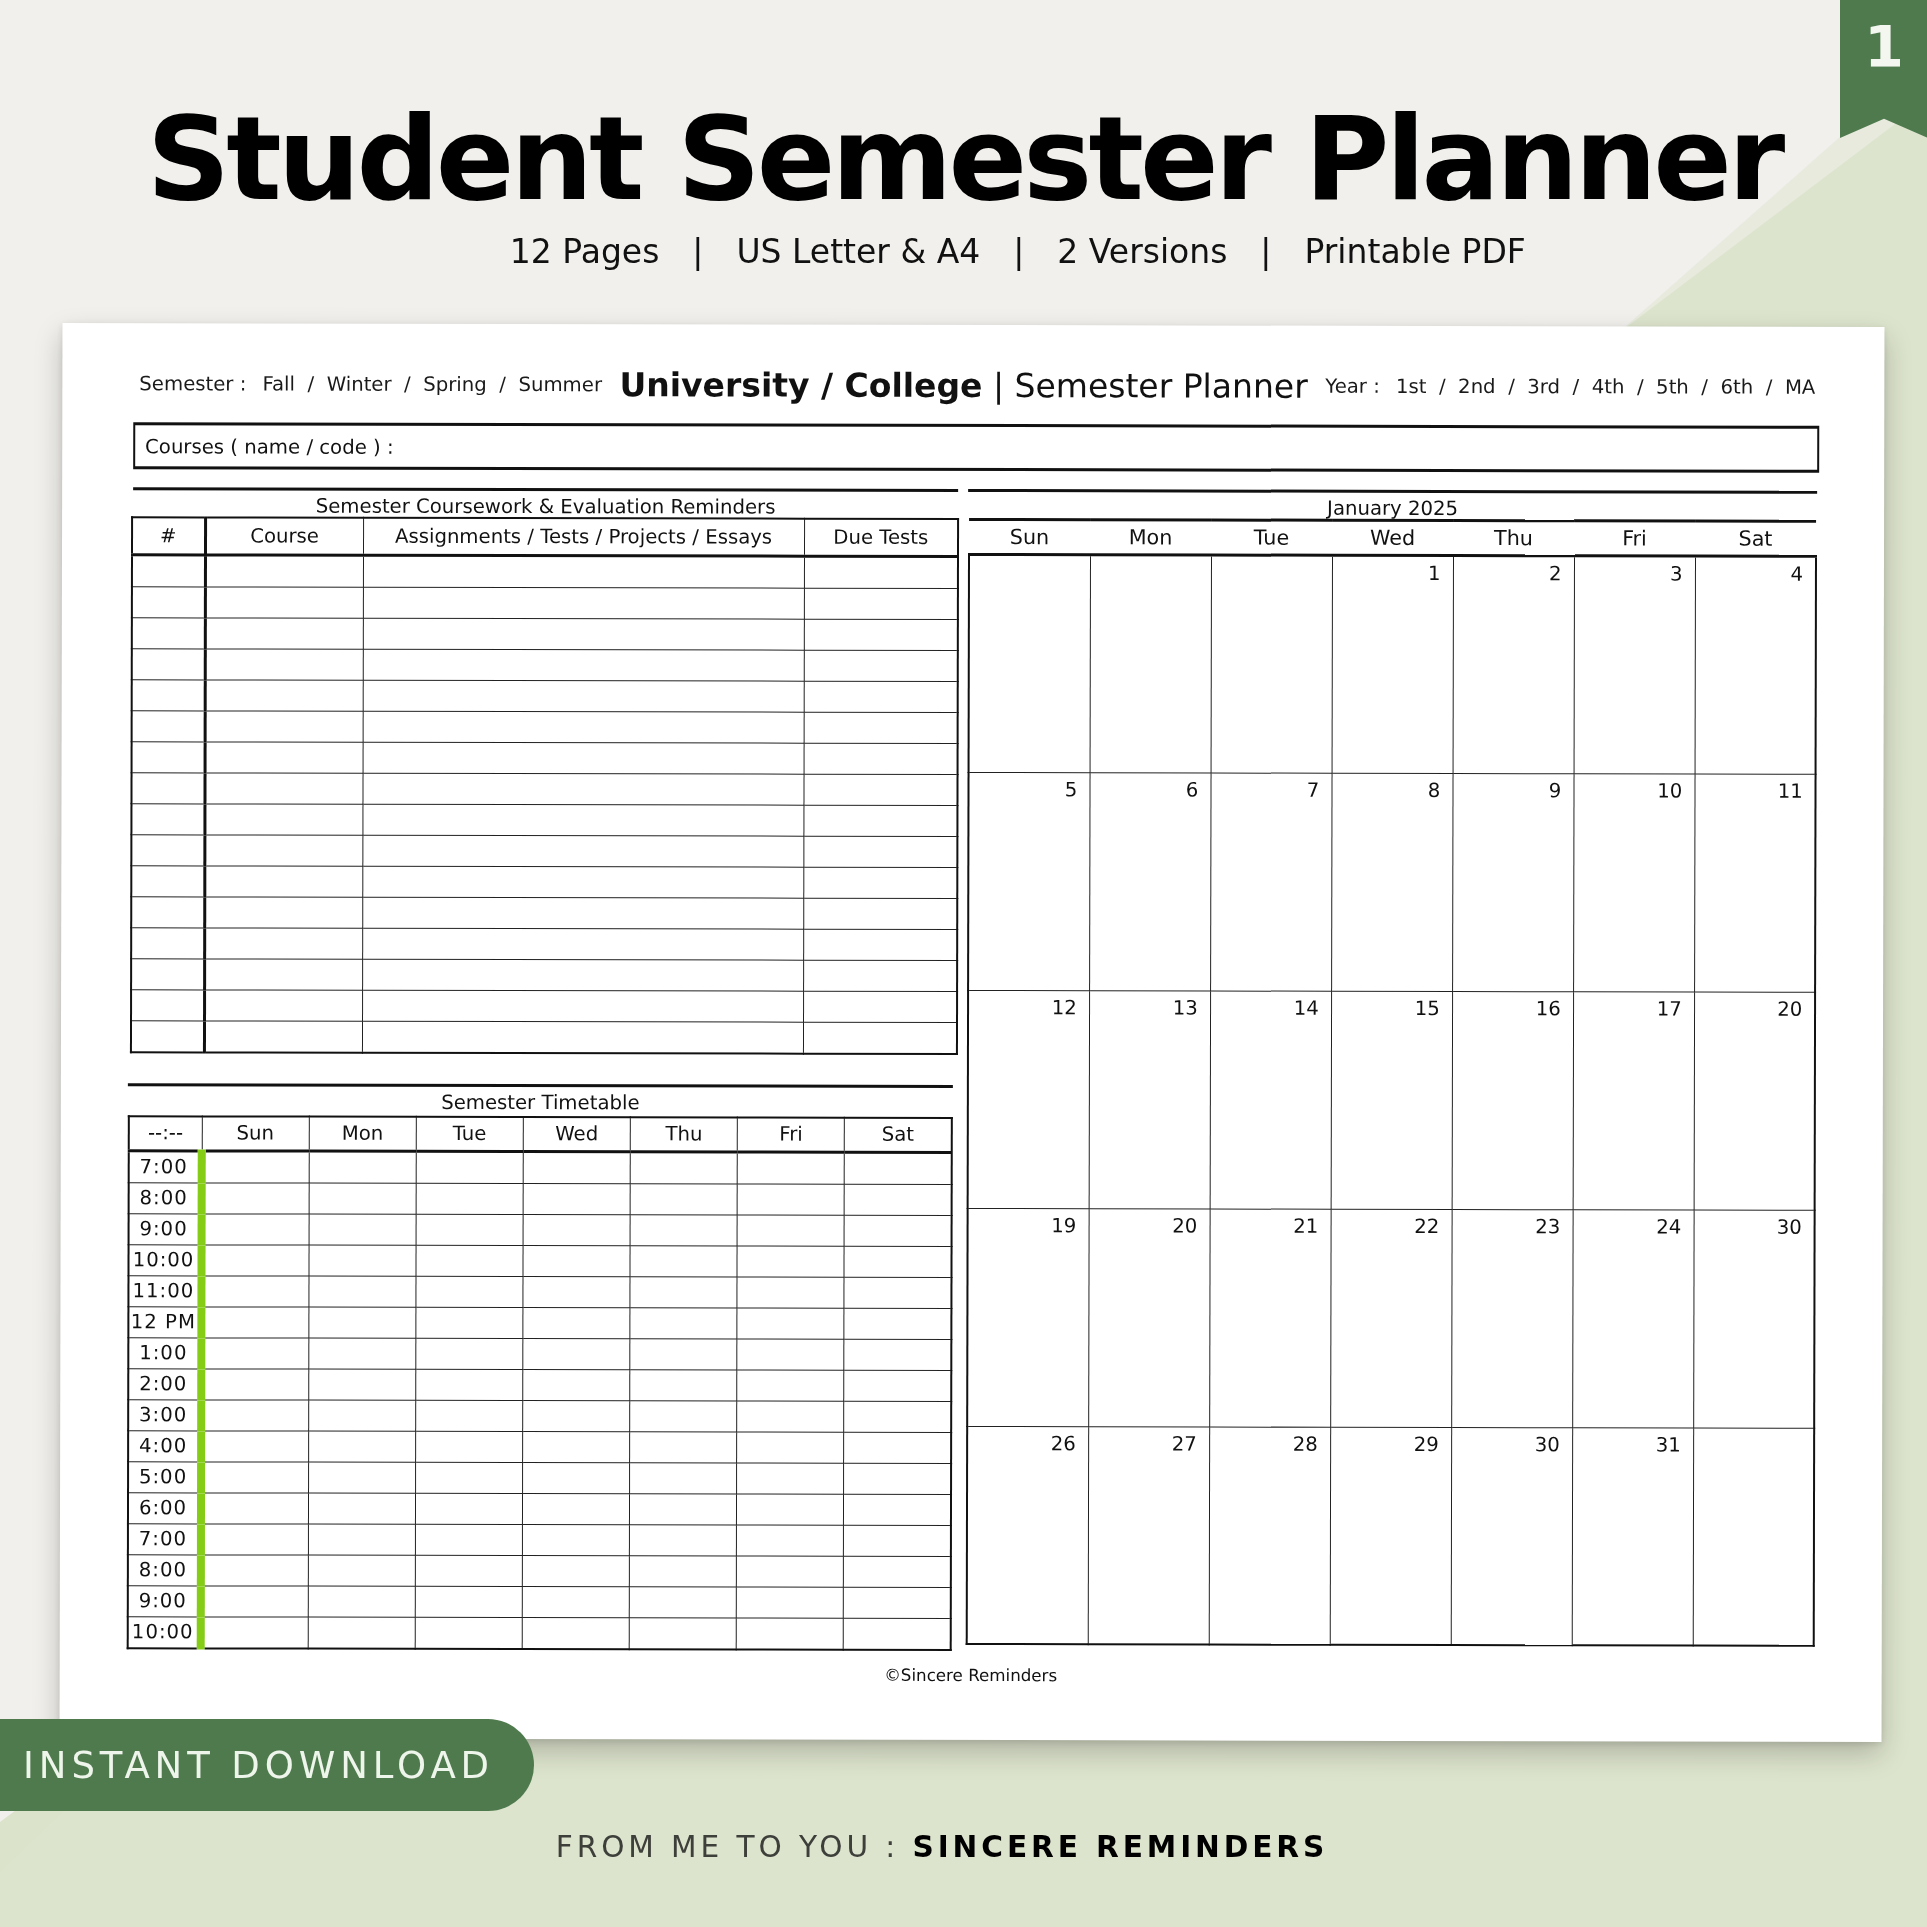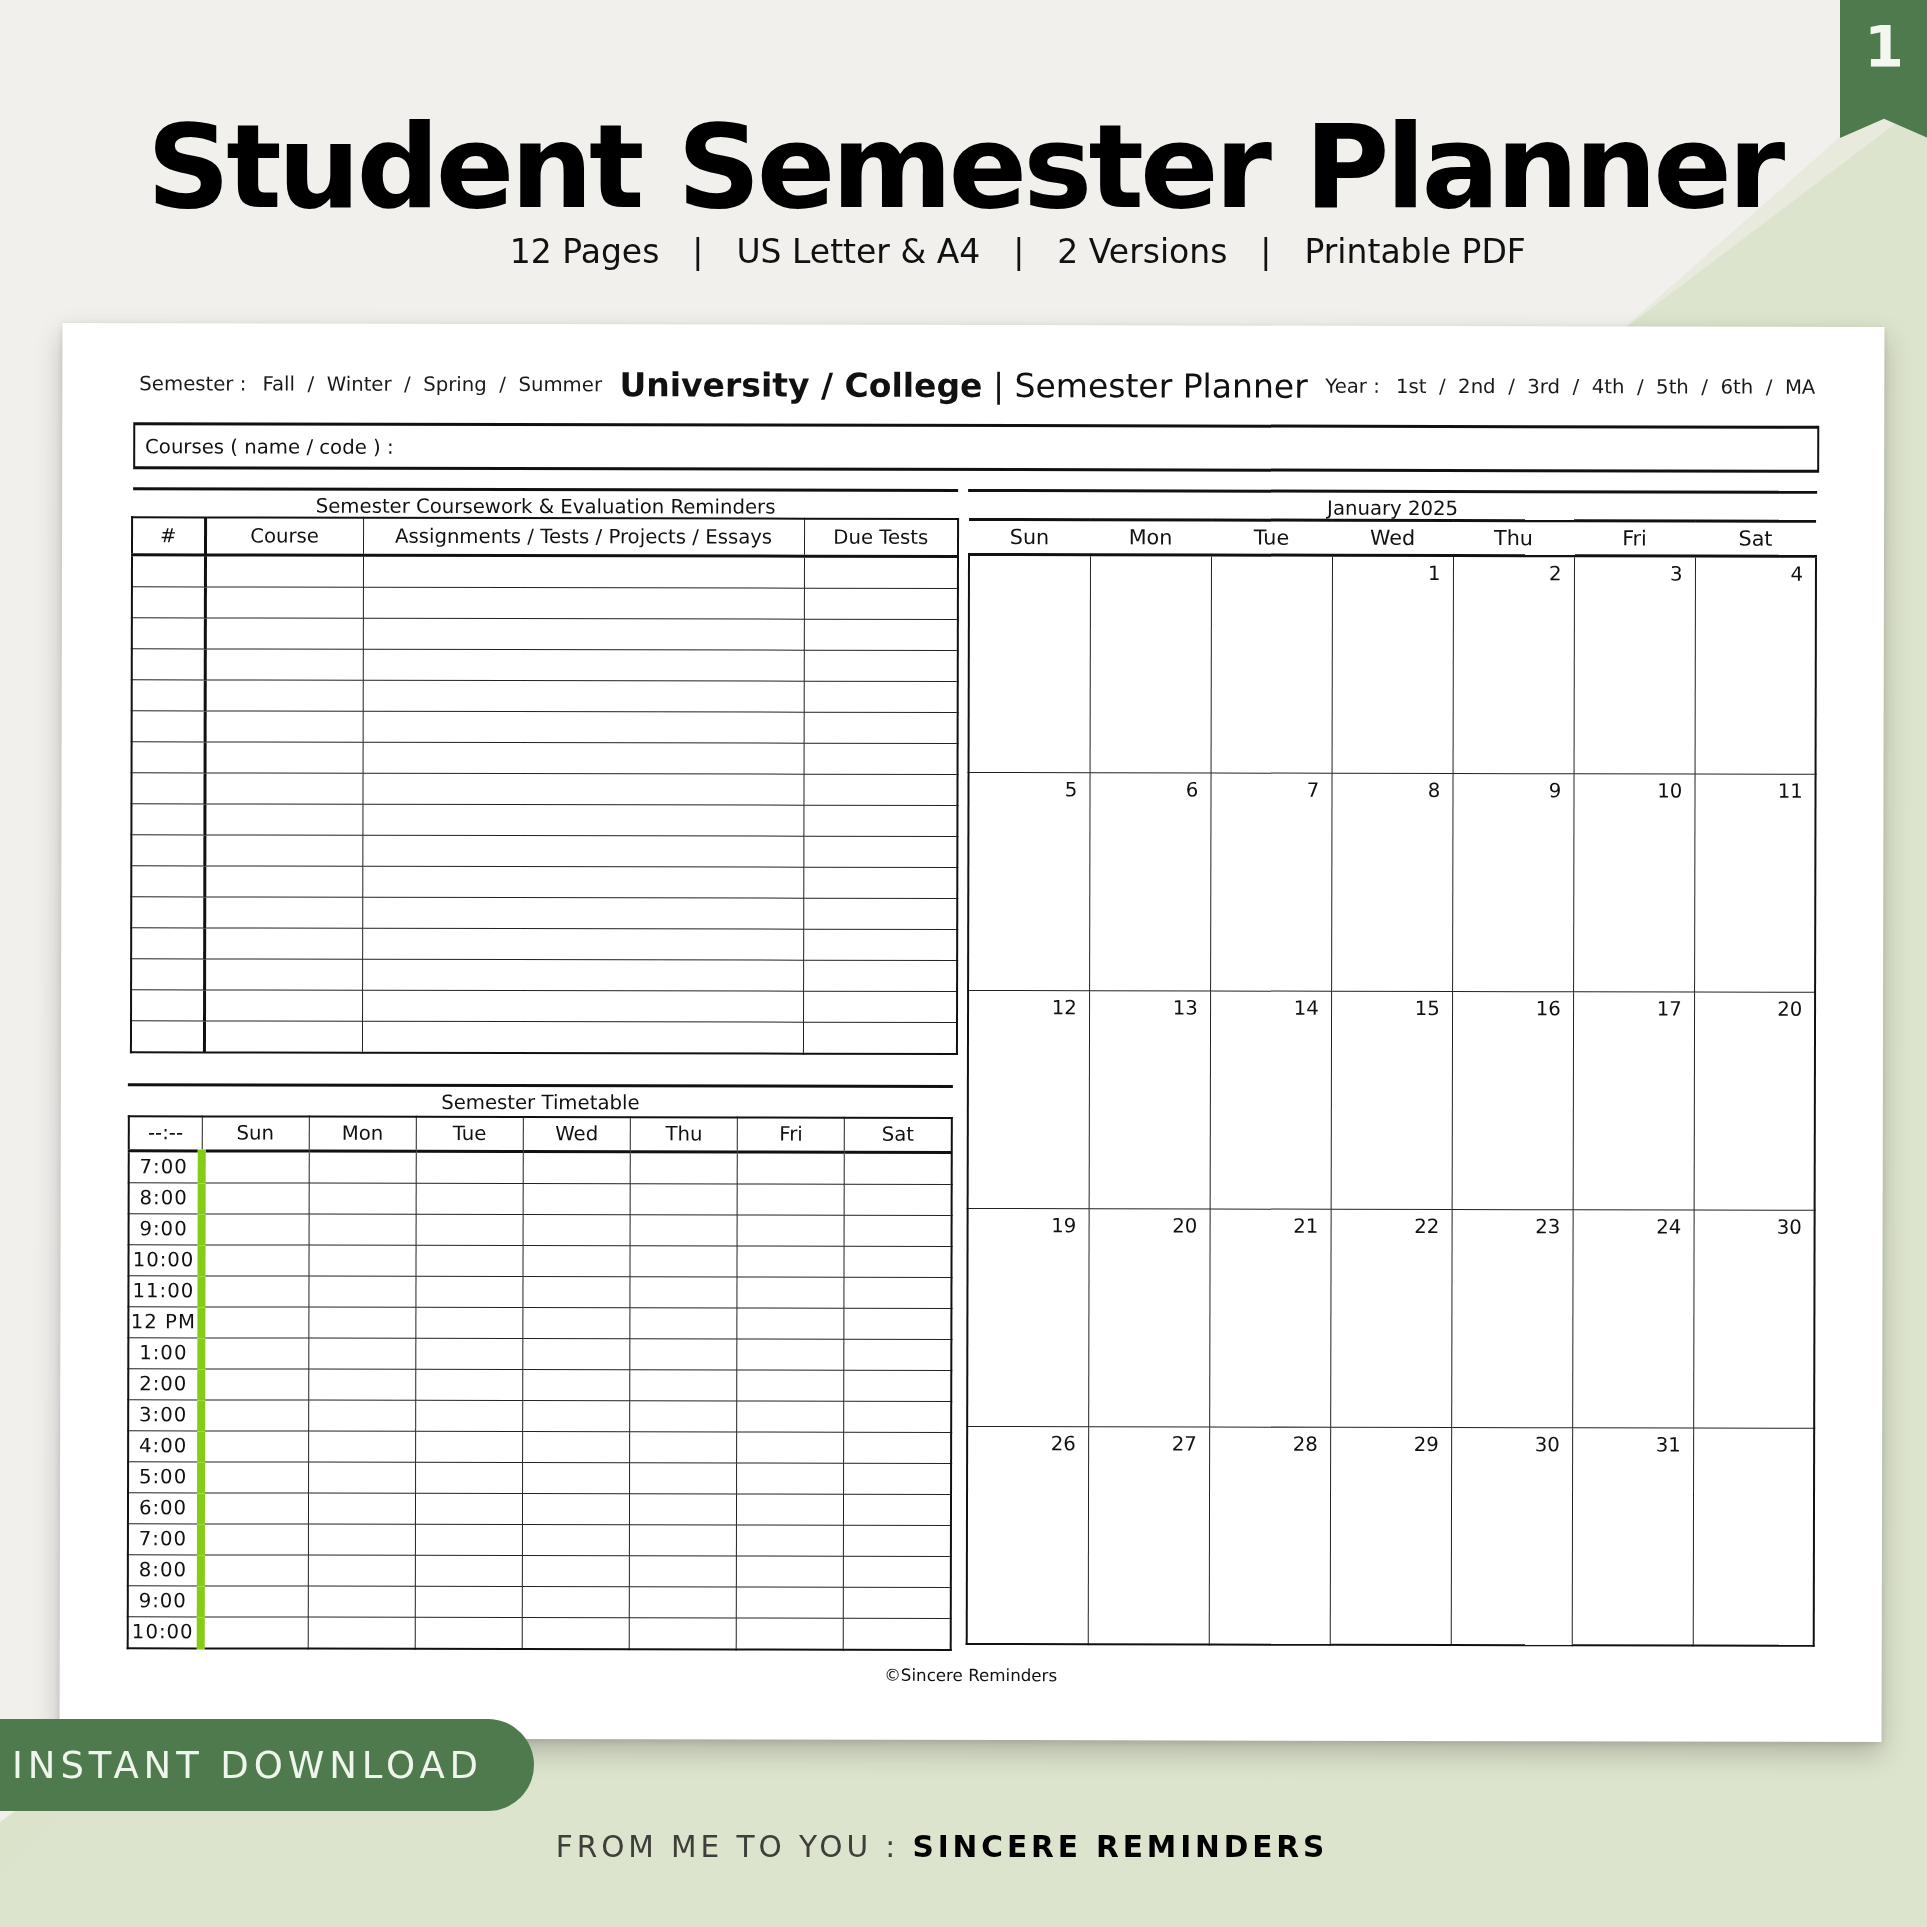--- a/index.html
+++ b/index.html
@@ -22,21 +22,21 @@
   }
   .ribbon {
     position: absolute; left: 1840px; top: 0; width: 88px; height: 138px;
     background: #4f7a4e;
     clip-path: polygon(0 0, 100% 0, 100% 100%, 50% 86%, 0 100%);
     color: #f4f6f0; display: flex; justify-content: center;
     font-family: "DejaVu Sans", sans-serif; font-weight: bold; font-size: 57px;
     padding-top: 13.8px; box-sizing: border-box;
   }
   .main-title {
-    position: absolute; left: 0; width: 1928px; top: 99px; text-align: center;
+    position: absolute; left: 0; width: 1928px; top: 91px; text-align: center;
     font-family: "DejaVu Sans", sans-serif; font-weight: bold; font-size: 116px;
     letter-spacing: -3.9px; color: #000;
   }
   .subtitle {
     position: absolute; left: 0; width: 1928px; top: 232px; text-align: center;
     font-family: "DejaVu Sans", sans-serif; font-size: 33px; color: #111;
     display: flex; justify-content: center; gap: 33px; padding-left: 29.6px; box-sizing: border-box; margin-left: 39px;
   }
   .subtitle .sep { color: #111; }
 
@@ -93,21 +93,21 @@
   .cal tbody { border: 2.5px solid #111; }
   .copyright {
     position: absolute; left: 0; width: 1822px; top: 1340px; text-align: center;
     font-size: 16.7px; font-family: "DejaVu Sans", sans-serif;
   }
 
   .instant {
     position: absolute; left: 0; top: 1719px; width: 534px; height: 92px;
     background: #4f7a4e; border-radius: 0 47px 47px 0;
     color: #eef5ea; font-size: 37px; letter-spacing: 4.9px;
-    display: flex; align-items: center; padding-left: 12px; box-sizing: border-box;
+    display: flex; align-items: center; padding-left: 23px; box-sizing: border-box;
     font-family: "DejaVu Sans", sans-serif;
   }
   .footer {
     position: absolute; left: 0; width: 1884px; top: 1830px; text-align: center;
     font-size: 29.6px; letter-spacing: 3.9px; font-family: "DejaVu Sans", sans-serif;
   }
   .footer .light { color: #3d3f3a; }
   .footer .strong { font-weight: bold; color: #000; }
 </style>
 </head>

